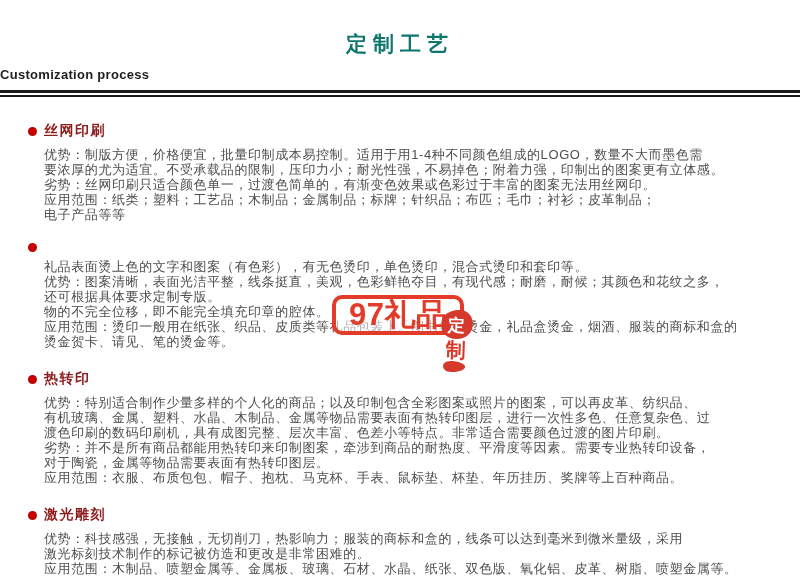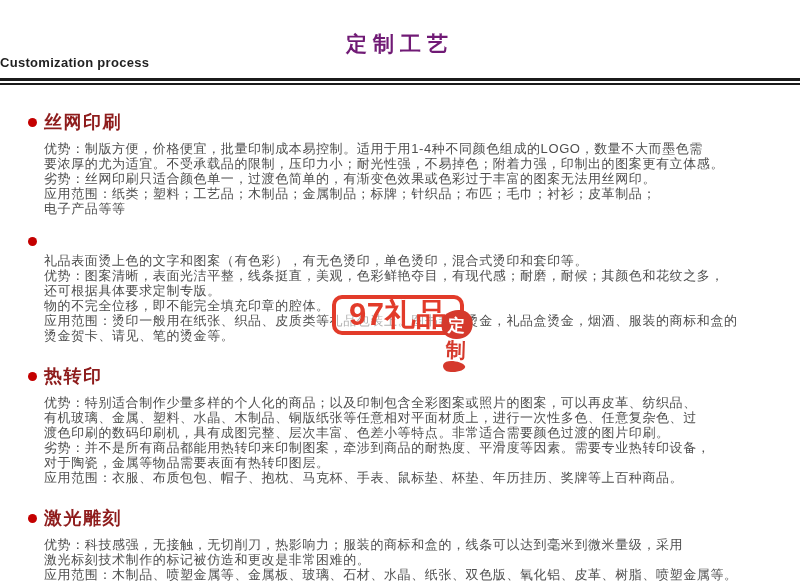--- a/index.html
+++ b/index.html
@@ -1,30 +1,30 @@
 <!DOCTYPE html>
 <html><head>
 <meta charset="utf-8">
 <style>
   html,body{margin:0;padding:0;background:#ffffff;}
   body{width:800px;height:588px;overflow:hidden;font-family:"Liberation Sans","DejaVu Sans",sans-serif;}
   .page{position:relative;width:800px;height:588px;background:#fff;}
 
   
-  .hdr-title{margin:30px 0 4px 0;text-align:center;font-size:21px;font-weight:bold;
-             letter-spacing:6px;color:#701a75;}
+  .hdr-title{margin:30px 0 16px 0;text-align:center;font-size:21px;font-weight:bold;
+             letter-spacing:6px;color:#0f766e;}
   .hdr-sub{text-align:left;margin:-7px 10px 8px 0;font-size:13px;font-weight:bold;color:#1f1f1f;letter-spacing:0.3px;}
   .hdr-rule{margin-top:3px;height:2px;border-top:3px solid #1b1b1b;border-bottom:2px solid #1b1b1b;}
 
   
   .main{padding:25px 20px 0 28px;}
   .sec{margin-bottom:21px;}
   .sec-head{display:flex;align-items:center;margin-bottom:7px;}
   .bullet{width:9px;height:9px;border-radius:50%;background:#c40000;margin-right:7px;flex:0 0 auto;}
-  .sec-title{margin:0;font-size:18px;font-weight:bold;color:#8e1c1c;letter-spacing:1.5px;}
+  .sec-title{margin:0;font-size:14px;font-weight:bold;color:#8e1c1c;letter-spacing:1.5px;}
   .sec-body{margin-left:16px;}
   .line{font-size:13px;line-height:15px;color:#4e4e4e;letter-spacing:0.6px;white-space:nowrap;}
 
   
   .wm-box{position:absolute;left:332px;top:265px;z-index:5;
           border:4px solid #e23b2a;border-radius:10px;padding:0 13px;
           background:rgba(255,255,255,0.55);
           font-size:31px;line-height:32px;font-weight:bold;color:#e23b2a;letter-spacing:0.5px;}
   .wm-seal{position:absolute;left:438px;top:279px;z-index:6;transform:rotate(2deg);}
   .wm-seal text{font-family:"Liberation Sans","DejaVu Sans",sans-serif;font-weight:bold;}
@@ -70,21 +70,21 @@
       </div>
     </section>
 
     <section class="sec">
       <div class="sec-head">
         <span class="bullet"></span>
         <h2 class="sec-title">热转印</h2>
       </div>
       <div class="sec-body">
         <div class="line">优势：特别适合制作少量多样的个人化的商品；以及印制包含全彩图案或照片的图案，可以再皮革、纺织品、</div>
-        <div class="line">有机玻璃、金属、塑料、水晶、木制品、铜版纸张等任意相对平面材质上，进行一次性多色、任意复杂色、过</div>
+        <div class="line">有机玻璃、金属、塑料、水晶、木制品、金属等物品需要表面有热转印图层，进行一次性多色、任意复杂色、过</div>
         <div class="line">渡色印刷的数码印刷机，具有成图完整、层次丰富、色差小等特点。非常适合需要颜色过渡的图片印刷。</div>
         <div class="line">劣势：并不是所有商品都能用热转印来印制图案，牵涉到商品的耐热度、平滑度等因素。需要专业热转印设备，</div>
         <div class="line">对于陶瓷，金属等物品需要表面有热转印图层。</div>
         <div class="line">应用范围：衣服、布质包包、帽子、抱枕、马克杯、手表、鼠标垫、杯垫、年历挂历、奖牌等上百种商品。</div>
       </div>
     </section>
 
     <section class="sec">
       <div class="sec-head">
         <span class="bullet"></span>

